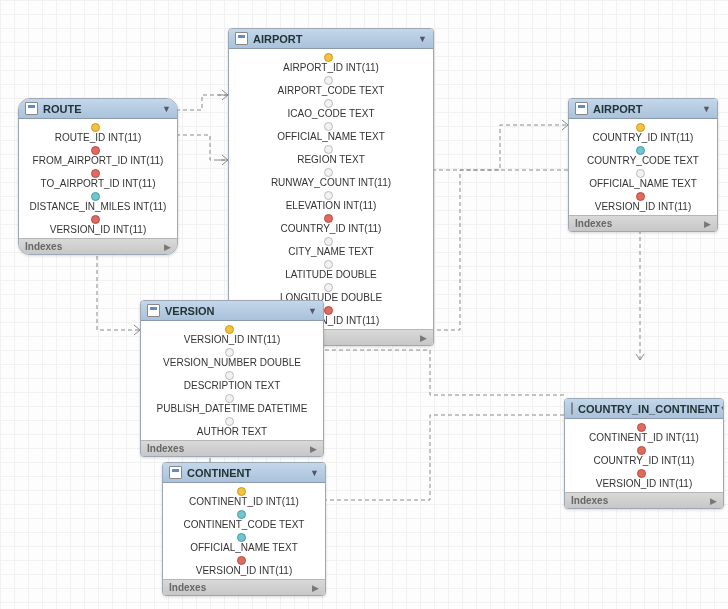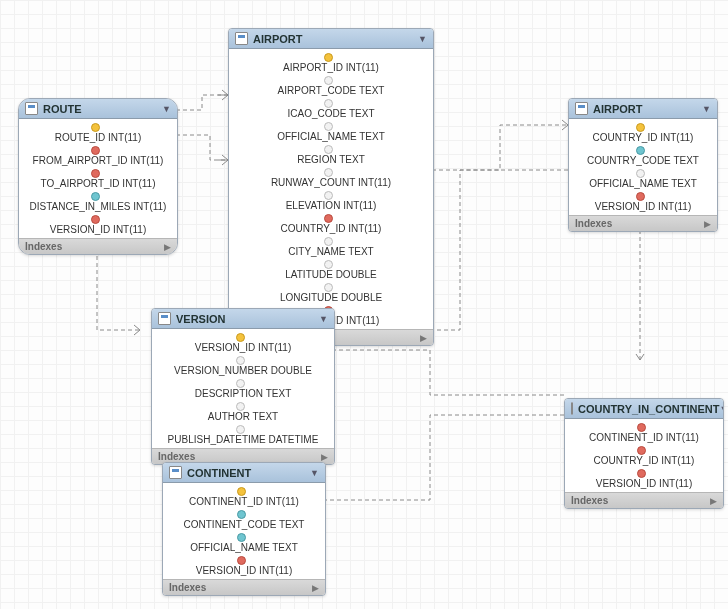--- a/index.html
+++ b/index.html
@@ -199,47 +199,47 @@
         <div class="col">
           <span class="dot red"></span>
           <span>VERSION_ID INT(11)</span>
         </div>
       </div>
       <div class="t-foot">
         <span class="indexes-label">Indexes</span>
         <span class="arrow">▶</span>
       </div>
     </div>
-    <div class="table" style="left: 140px; top: 308px; width: 182px; margin-left: 11px;">
+    <div class="table" style="left: 140px; top: 300px; width: 182px;">
       <div class="t-head">
         <span class="icon"></span>
         <span>VERSION</span>
         <span class="collapse">▼</span>
       </div>
       <div class="t-body">
         <div class="col">
           <span class="dot key"></span>
           <span>VERSION_ID INT(11)</span>
         </div>
         <div class="col">
           <span class="dot plain"></span>
           <span>VERSION_NUMBER DOUBLE</span>
         </div>
         <div class="col">
           <span class="dot plain"></span>
           <span>DESCRIPTION TEXT</span>
         </div>
         <div class="col">
           <span class="dot plain"></span>
+          <span>PUBLISH_DATETIME DATETIME</span>
+        </div>
+        <div class="col">
+          <span class="dot plain"></span>
           <span>AUTHOR TEXT</span>
         </div>
-        <div class="col">
-          <span class="dot plain"></span>
-          <span>PUBLISH_DATETIME DATETIME</span>
-        </div>
       </div>
       <div class="t-foot">
         <span class="indexes-label">Indexes</span>
         <span class="arrow">▶</span>
       </div>
     </div>
     <div class="table" style="left: 564px; top: 360px; width: 158px; margin-top: 38px;">
       <div class="t-head">
         <span class="icon"></span>
         <span>COUNTRY_IN_CONTINENT</span>

